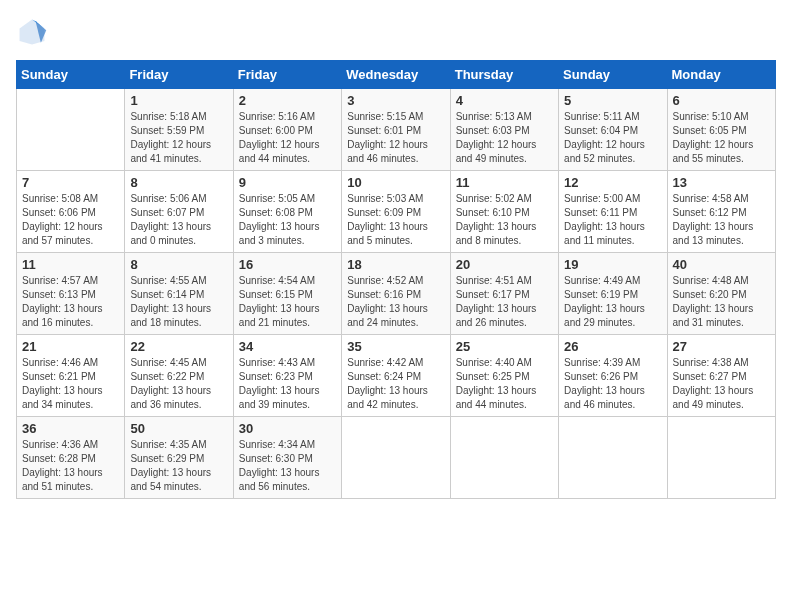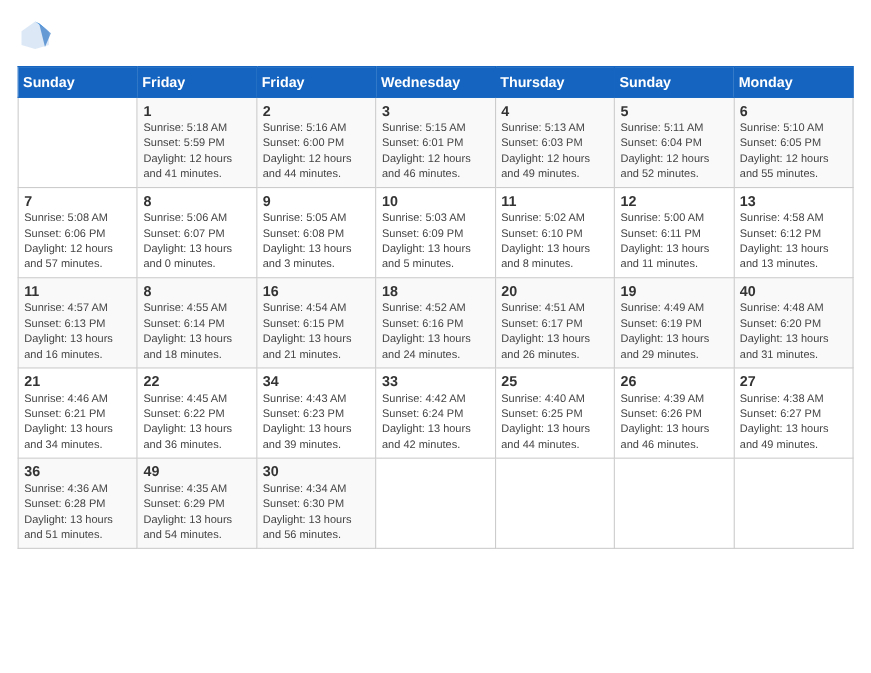--- a/index.html
+++ b/index.html
@@ -224,21 +224,21 @@
         </td>
         <td>
           <span class="day-number">22</span>
           <div class="day-info">Sunrise: 4:45 AM<br>Sunset: 6:22 PM<br>Daylight: 13 hours<br>and 36 minutes.</div>
         </td>
         <td>
           <span class="day-number">34</span>
           <div class="day-info">Sunrise: 4:43 AM<br>Sunset: 6:23 PM<br>Daylight: 13 hours<br>and 39 minutes.</div>
         </td>
         <td>
-          <span class="day-number">33</span>
+          <span class="day-number">35</span>
           <div class="day-info">Sunrise: 4:42 AM<br>Sunset: 6:24 PM<br>Daylight: 13 hours<br>and 42 minutes.</div>
         </td>
         <td>
           <span class="day-number">25</span>
           <div class="day-info">Sunrise: 4:40 AM<br>Sunset: 6:25 PM<br>Daylight: 13 hours<br>and 44 minutes.</div>
         </td>
         <td>
           <span class="day-number">26</span>
           <div class="day-info">Sunrise: 4:39 AM<br>Sunset: 6:26 PM<br>Daylight: 13 hours<br>and 46 minutes.</div>
         </td>
@@ -246,21 +246,21 @@
           <span class="day-number">27</span>
           <div class="day-info">Sunrise: 4:38 AM<br>Sunset: 6:27 PM<br>Daylight: 13 hours<br>and 49 minutes.</div>
         </td>
       </tr>
       <tr>
         <td>
           <span class="day-number">36</span>
           <div class="day-info">Sunrise: 4:36 AM<br>Sunset: 6:28 PM<br>Daylight: 13 hours<br>and 51 minutes.</div>
         </td>
         <td>
-          <span class="day-number">49</span>
+          <span class="day-number">50</span>
           <div class="day-info">Sunrise: 4:35 AM<br>Sunset: 6:29 PM<br>Daylight: 13 hours<br>and 54 minutes.</div>
         </td>
         <td>
           <span class="day-number">30</span>
           <div class="day-info">Sunrise: 4:34 AM<br>Sunset: 6:30 PM<br>Daylight: 13 hours<br>and 56 minutes.</div>
         </td>
         <td class="empty-cell"></td>
         <td class="empty-cell"></td>
         <td class="empty-cell"></td>
         <td class="empty-cell"></td>

